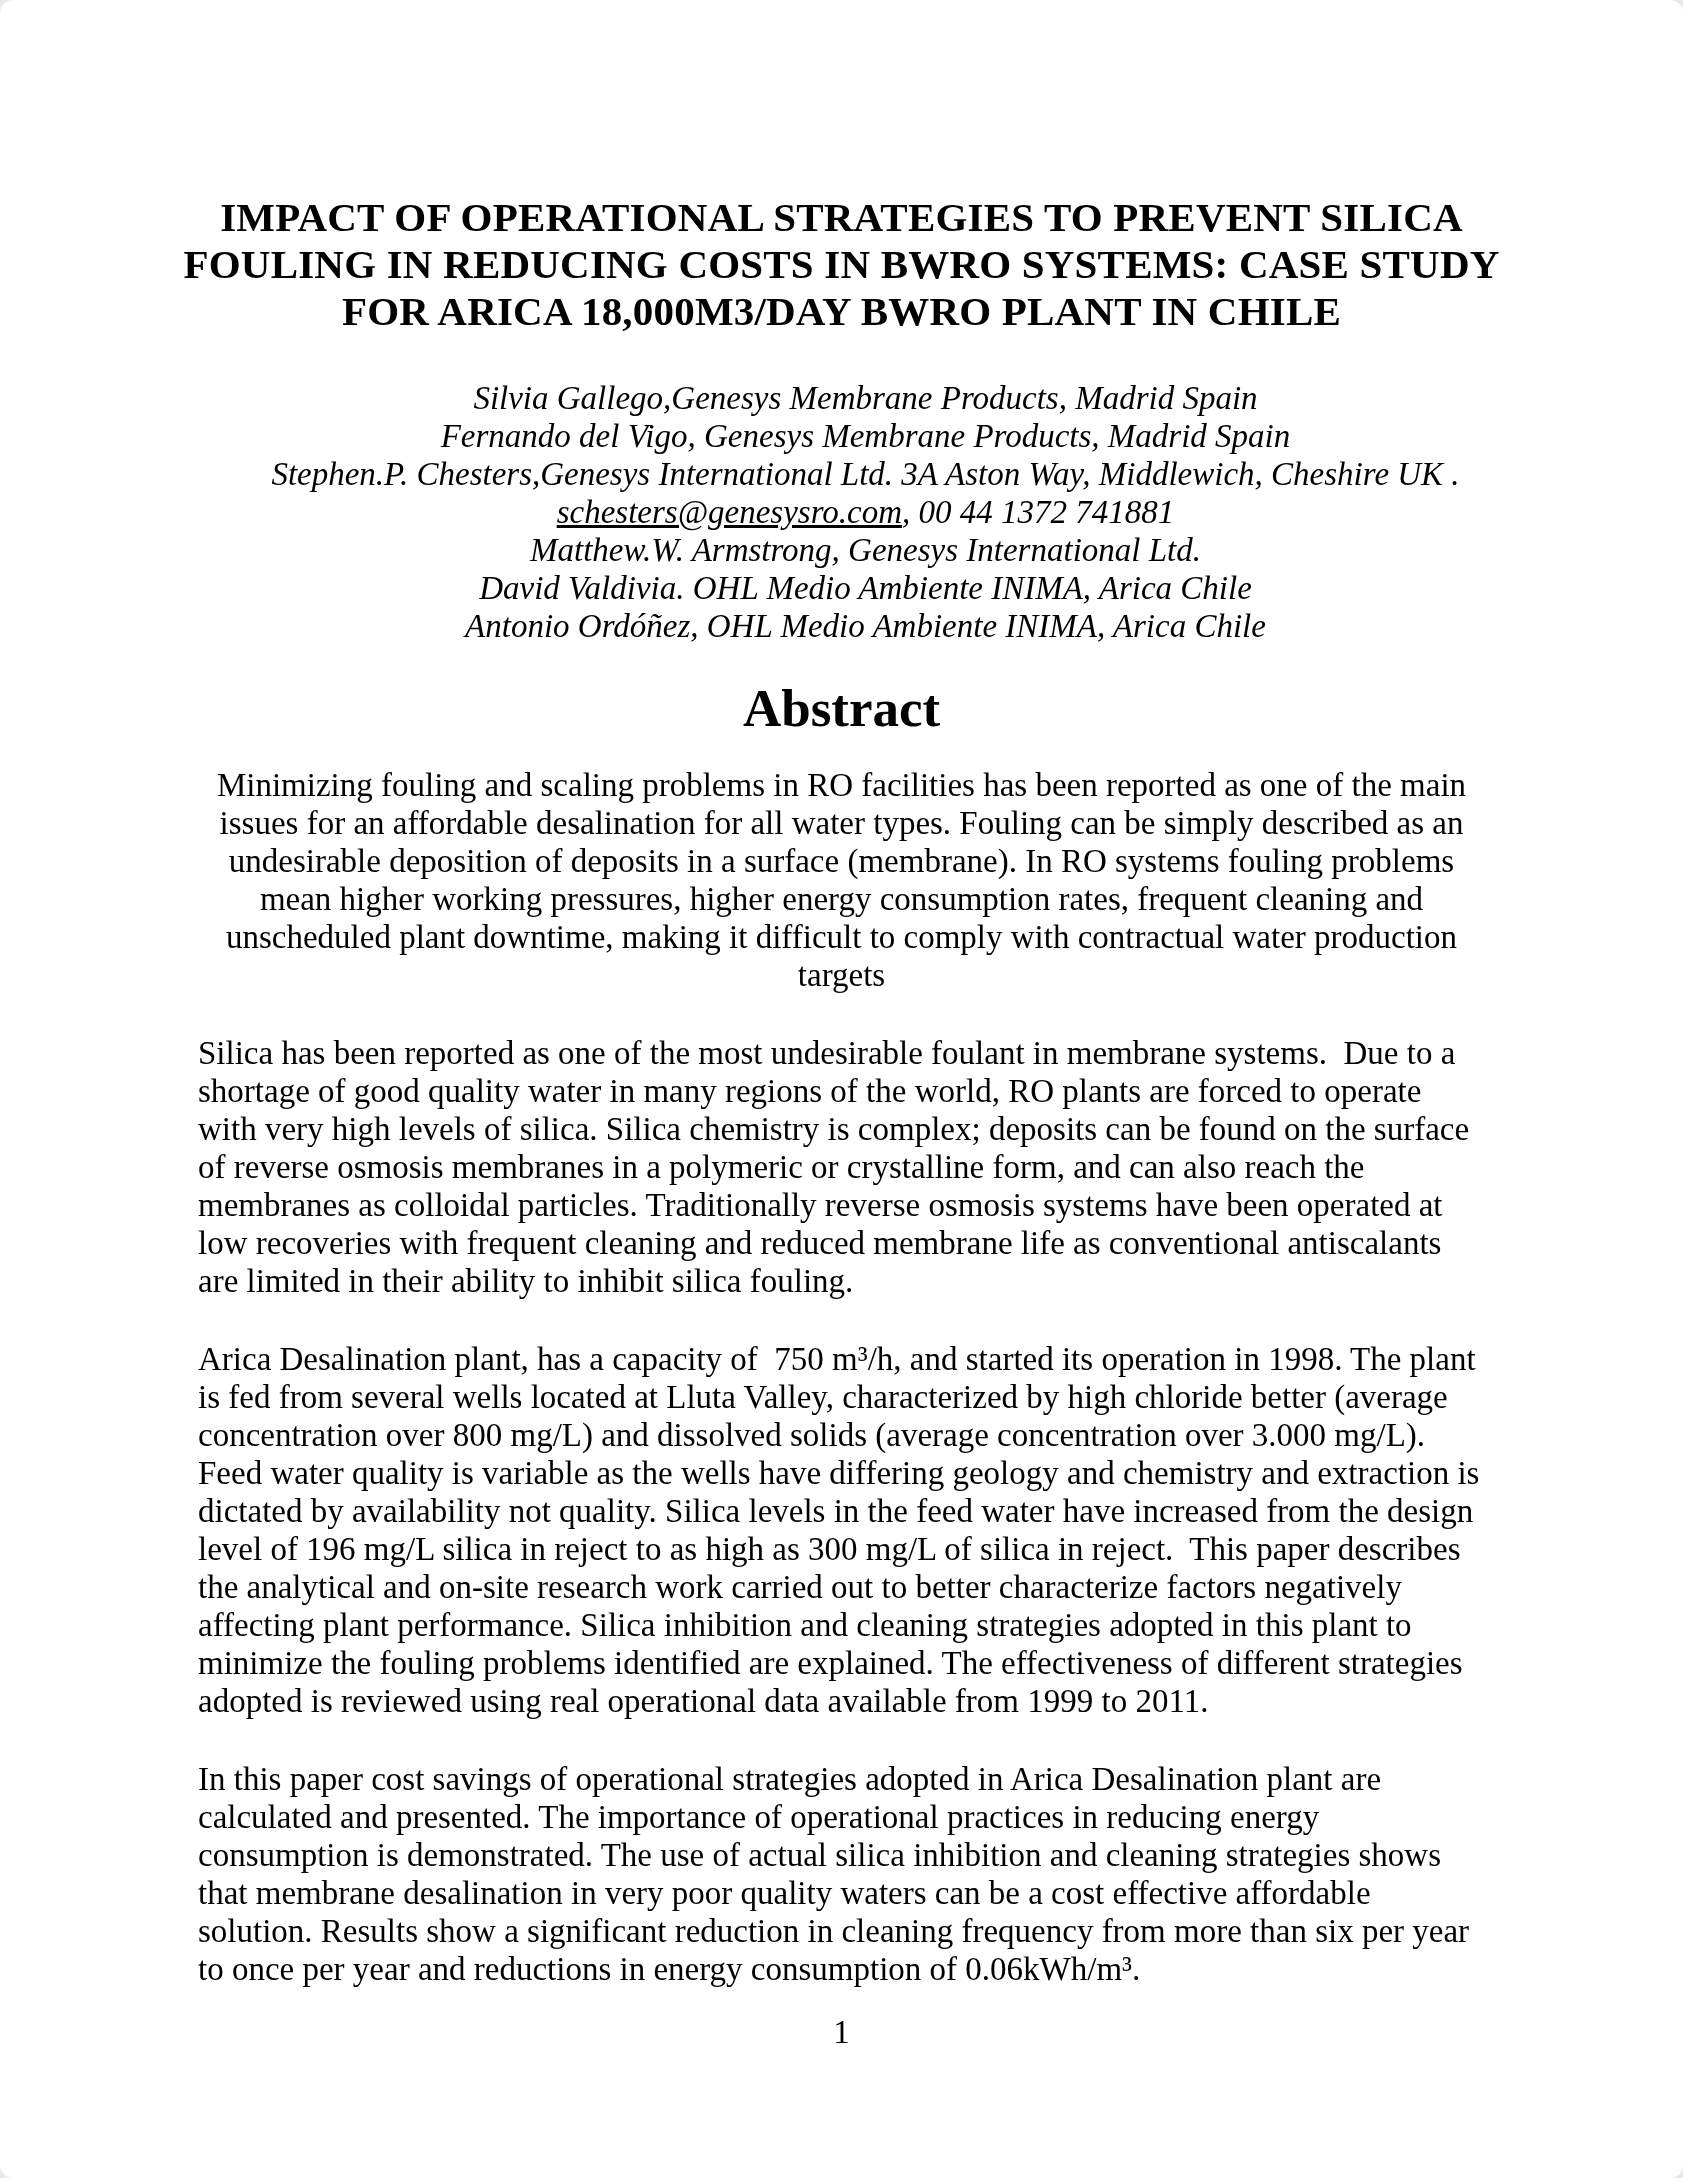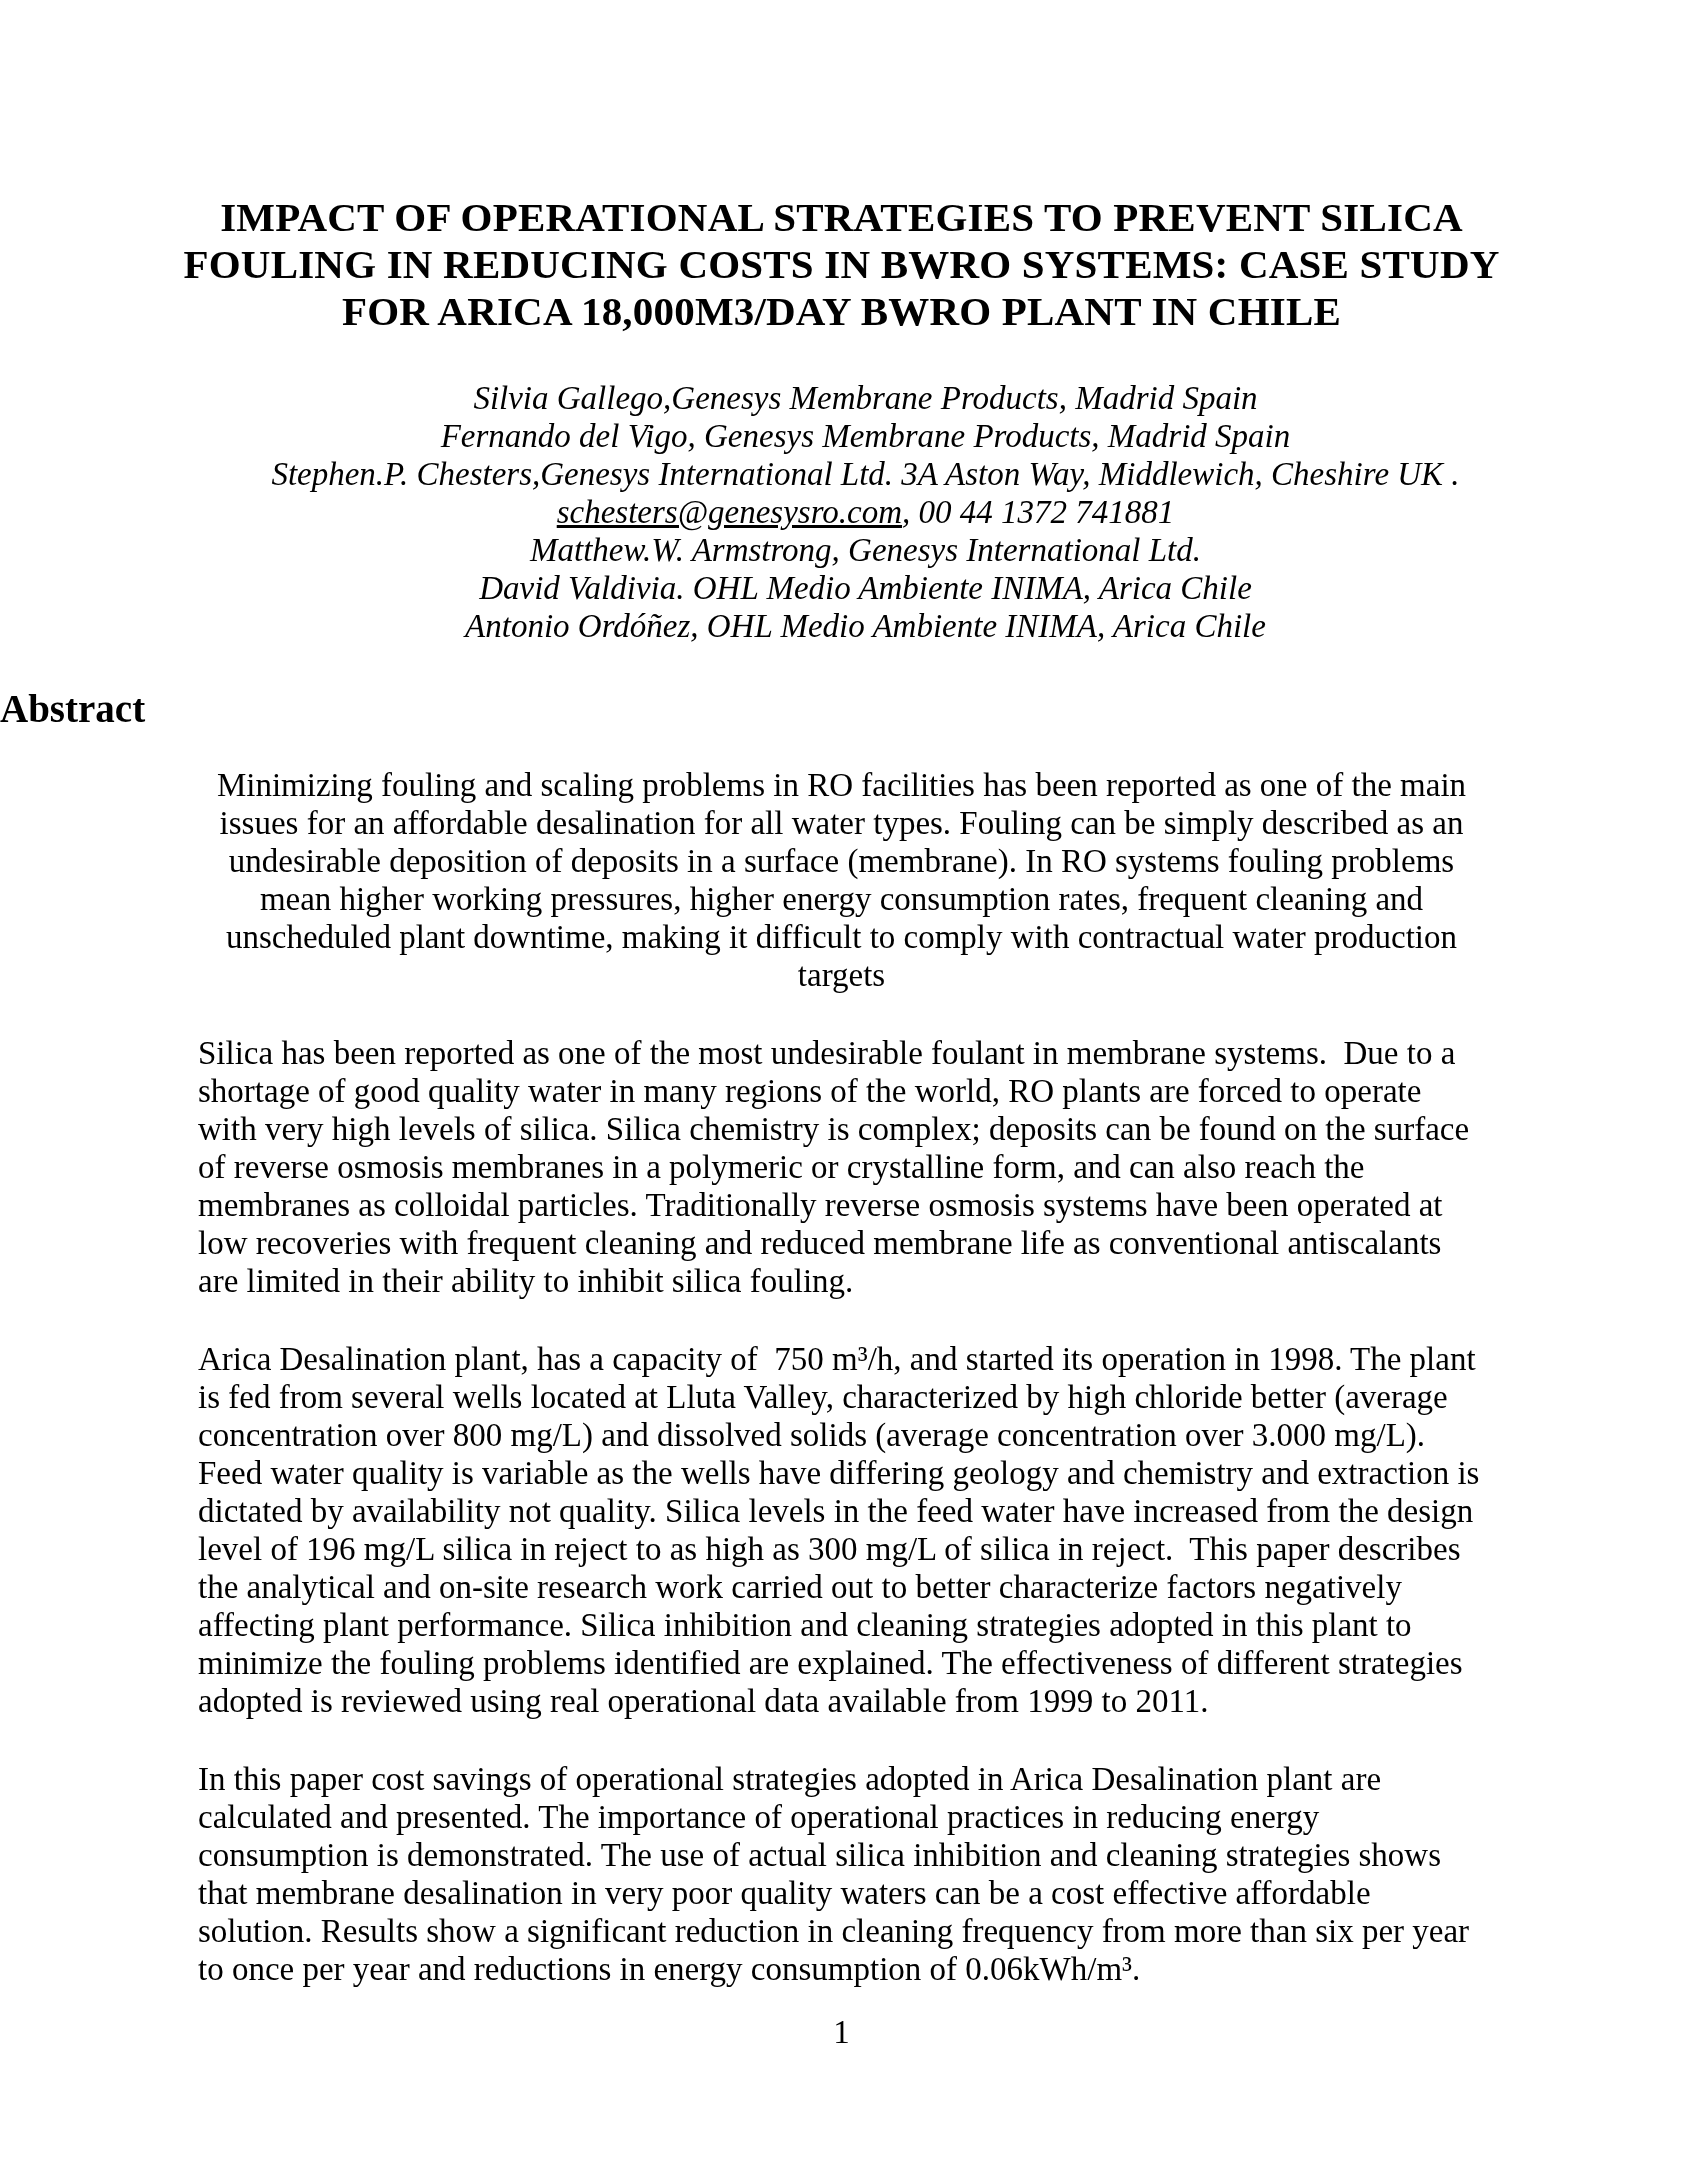--- a/index.html
+++ b/index.html
@@ -5,20 +5,21 @@
   html, body { margin: 0; padding: 0; background: #e8e8e8; }
   .page {
     position: relative;
     width: 1683px;
     height: 2178px;
     margin: 0 auto;
     background: #ffffff;
     color: #000000;
     font-family: "Liberation Serif", serif;
     overflow: hidden;
+    border-radius: 13px;
   }
   .title {
     margin: 0;
     padding-top: 194px;
     text-align: center;
     font-size: 41px;
     line-height: 47px;
     font-weight: bold;
     letter-spacing: 0.2px;
   }
@@ -30,21 +31,22 @@
     line-height: 38px;
   }
   .authors .line { white-space: pre; padding-left: 48px; }
   .email-link {
     color: #000000;
     text-decoration: underline;
     cursor: pointer;
   }
   .abstract-heading {
     margin: 40px 0 0 0;
-    font-size: 39px;
+    text-align: center;
+    font-size: 53px;
     line-height: 47px;
     font-weight: bold;
   }
   .body-text {
     margin: 34px 198px 0 198px;
     font-size: 33px;
     line-height: 38px;
     text-align: left;
   }
   .paragraph { margin-top: 40px; }

